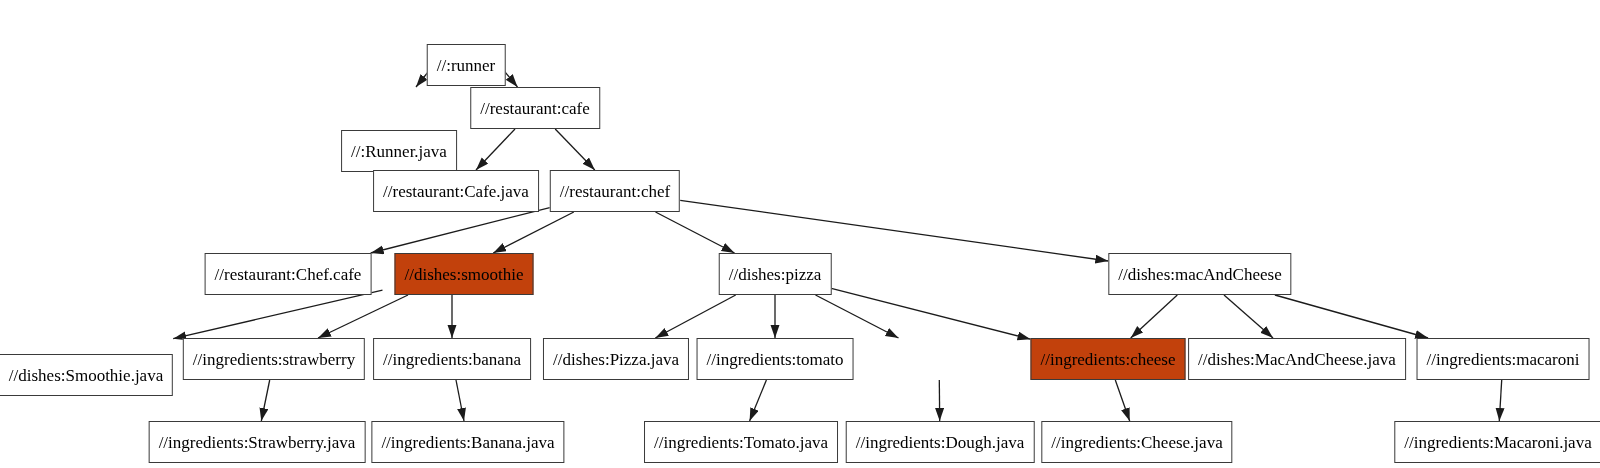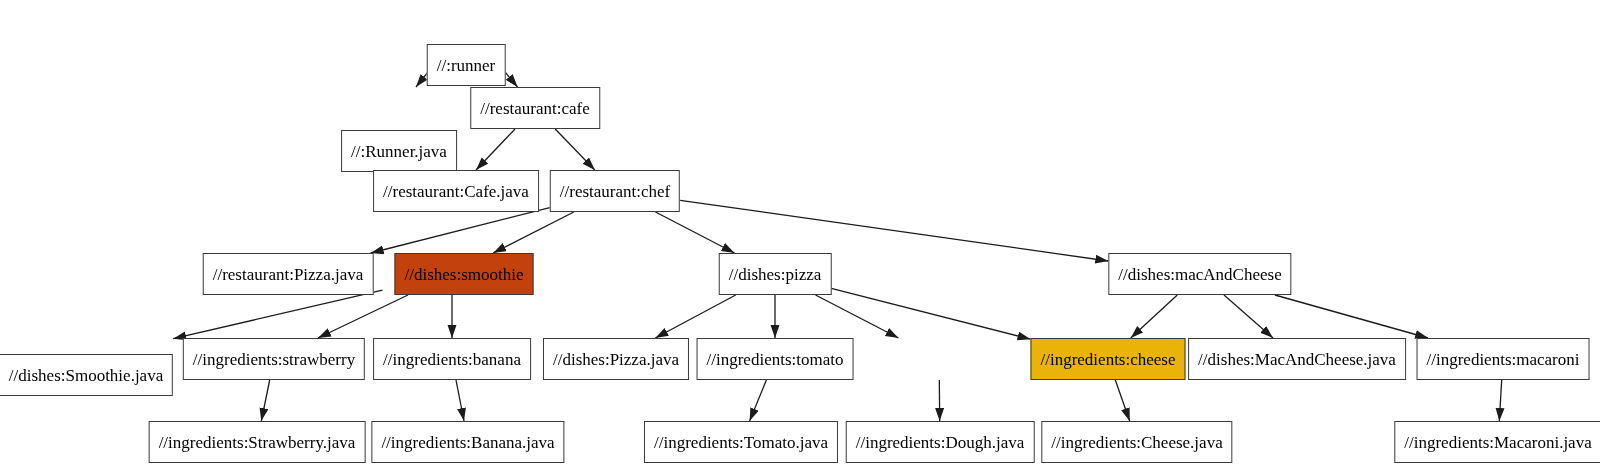--- a/index.html
+++ b/index.html
@@ -86,30 +86,30 @@
         <line x1="1274.9" y1="295.0" x2="1428.1" y2="338.0" class="edge-line" stroke="#1b1b1b" marker-end="url(#arrowhead)"></line>
         <line x1="1501.7" y1="380.0" x2="1499.3" y2="421.0" class="edge-line" stroke="#1b1b1b" marker-end="url(#arrowhead)"></line>
       </g>
   </svg>
   <div class="node-layer">
       <div class="node" style="left: 466px; top: 25px; background: rgb(255, 255, 255); border-color: rgb(58, 58, 58); color: rgb(0, 0, 0); margin-top: 40px;">//:runner</div>
       <div class="node" style="left: 399px; top: 108px; background: rgb(255, 255, 255); border-color: rgb(58, 58, 58); color: rgb(0, 0, 0); margin-top: 43px;">//:Runner.java</div>
       <div class="node" style="left: 535px; top: 108px; background: rgb(255, 255, 255); border-color: rgb(58, 58, 58); color: rgb(0, 0, 0);">//restaurant:cafe</div>
       <div class="node" style="left: 456px; top: 191px; background: rgb(255, 255, 255); border-color: rgb(58, 58, 58); color: rgb(0, 0, 0);">//restaurant:Cafe.java</div>
       <div class="node" style="left: 615px; top: 191px; background: rgb(255, 255, 255); border-color: rgb(58, 58, 58); color: rgb(0, 0, 0);">//restaurant:chef</div>
-      <div class="node" style="left: 288px; top: 274px; background: rgb(255, 255, 255); border-color: rgb(58, 58, 58); color: rgb(0, 0, 0);">//restaurant:Pizza.java</div>
+      <div class="node" style="left: 288px; top: 274px; background: rgb(255, 255, 255); border-color: rgb(58, 58, 58); color: rgb(0, 0, 0);">//restaurant:Chef.cafe</div>
       <div class="node" style="left: 452px; top: 274px; background: #c2410c; border-color: rgb(58, 58, 58); color: rgb(0, 0, 0); margin-left: 12px;">//dishes:smoothie</div>
       <div class="node" style="left: 775px; top: 274px; background: rgb(255, 255, 255); border-color: rgb(58, 58, 58); color: rgb(0, 0, 0);">//dishes:pizza</div>
       <div class="node" style="left: 1200px; top: 274px; background: rgb(255, 255, 255); border-color: rgb(58, 58, 58); color: rgb(0, 0, 0);">//dishes:macAndCheese</div>
       <div class="node" style="left: 86px; top: 359px; background: rgb(255, 255, 255); border-color: rgb(58, 58, 58); color: rgb(0, 0, 0); margin-top: 16px;">//dishes:Smoothie.java</div>
       <div class="node" style="left: 274px; top: 359px; background: rgb(255, 255, 255); border-color: rgb(58, 58, 58); color: rgb(0, 0, 0);">//ingredients:strawberry</div>
       <div class="node" style="left: 452px; top: 359px; background: rgb(255, 255, 255); border-color: rgb(58, 58, 58); color: rgb(0, 0, 0);">//ingredients:banana</div>
       <div class="node" style="left: 616px; top: 359px; background: rgb(255, 255, 255); border-color: rgb(58, 58, 58); color: rgb(0, 0, 0);">//dishes:Pizza.java</div>
       <div class="node" style="left: 775px; top: 359px; background: rgb(255, 255, 255); border-color: rgb(58, 58, 58); color: rgb(0, 0, 0);">//ingredients:tomato</div>
-      <div class="node" style="left: 1108px; top: 359px; background: #eab308; border-color: rgb(58, 58, 58); color: rgb(0, 0, 0);">//ingredients:cheese</div>
+      <div class="node" style="left: 1108px; top: 359px; background: #c2410c; border-color: rgb(58, 58, 58); color: rgb(0, 0, 0);">//ingredients:cheese</div>
       <div class="node" style="left: 1297px; top: 359px; background: rgb(255, 255, 255); border-color: rgb(58, 58, 58); color: rgb(0, 0, 0);">//dishes:MacAndCheese.java</div>
       <div class="node" style="left: 1503px; top: 359px; background: rgb(255, 255, 255); border-color: rgb(58, 58, 58); color: rgb(0, 0, 0);">//ingredients:macaroni</div>
       <div class="node" style="left: 257px; top: 442px; background: rgb(255, 255, 255); border-color: rgb(58, 58, 58); color: rgb(0, 0, 0);">//ingredients:Strawberry.java</div>
       <div class="node" style="left: 468px; top: 442px; background: rgb(255, 255, 255); border-color: rgb(58, 58, 58); color: rgb(0, 0, 0);">//ingredients:Banana.java</div>
       <div class="node" style="left: 741px; top: 442px; background: rgb(255, 255, 255); border-color: rgb(58, 58, 58); color: rgb(0, 0, 0);">//ingredients:Tomato.java</div>
       <div class="node" style="left: 940px; top: 442px; background: rgb(255, 255, 255); border-color: rgb(58, 58, 58); color: rgb(0, 0, 0);">//ingredients:Dough.java</div>
       <div class="node" style="left: 1137px; top: 442px; background: rgb(255, 255, 255); border-color: rgb(58, 58, 58); color: rgb(0, 0, 0);">//ingredients:Cheese.java</div>
       <div class="node" style="left: 1498px; top: 442px; background: rgb(255, 255, 255); border-color: rgb(58, 58, 58); color: rgb(0, 0, 0);">//ingredients:Macaroni.java</div>
     </div>
 </div>

